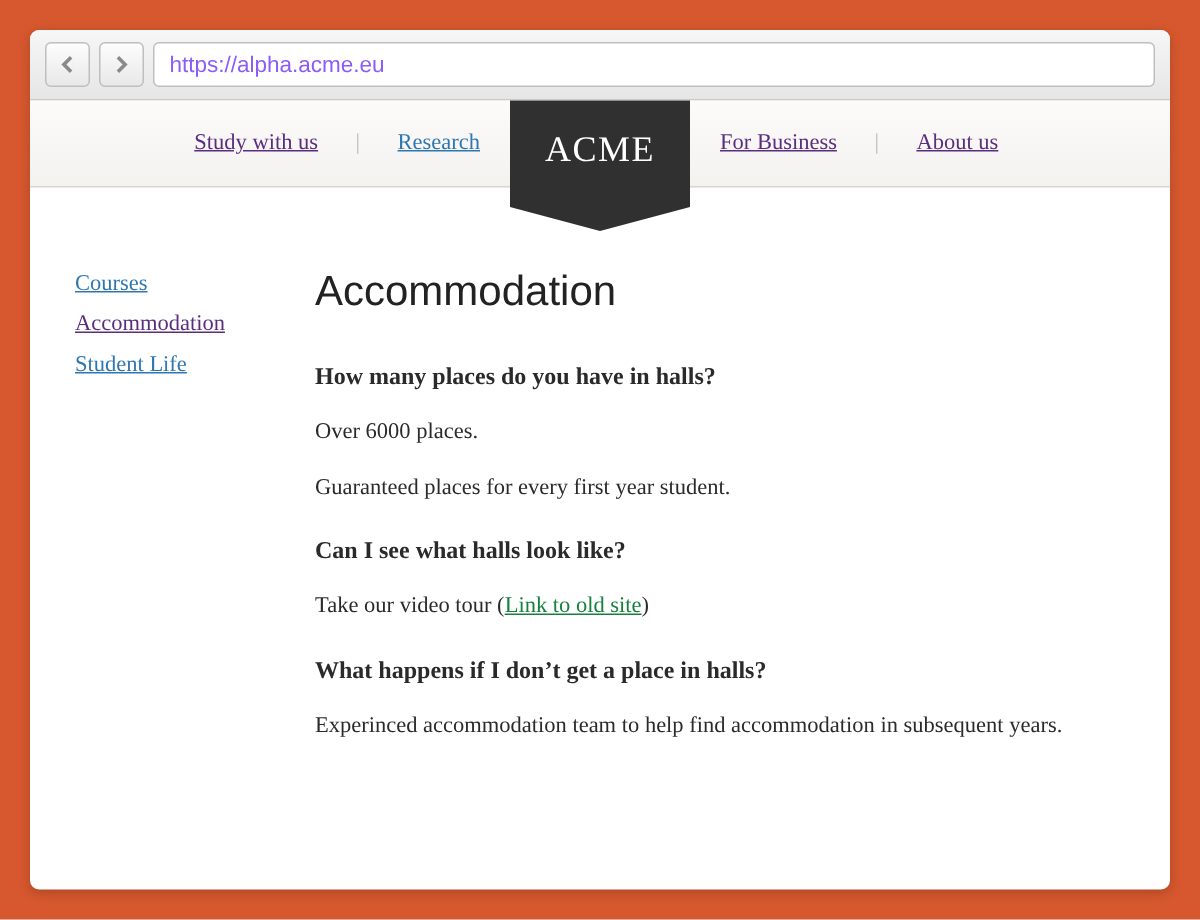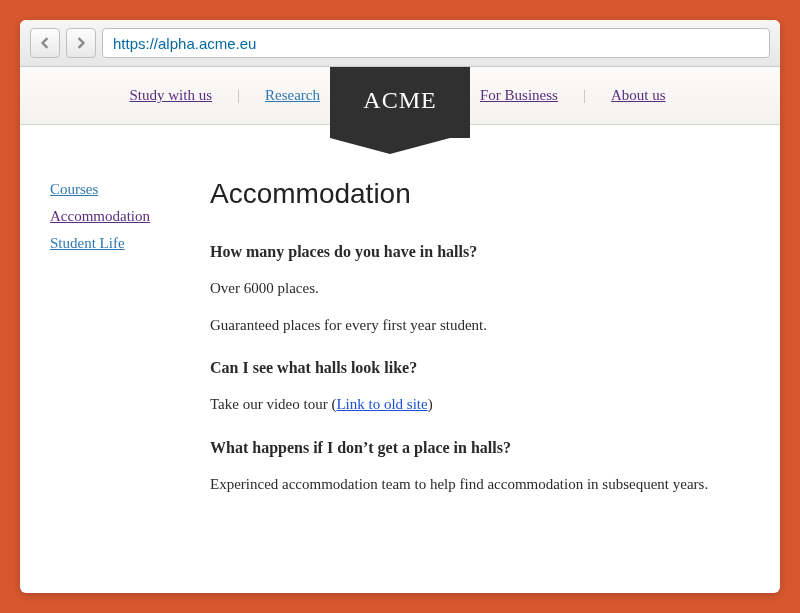--- a/index.html
+++ b/index.html
@@ -36,21 +36,21 @@
   .nav-btn svg { width: 12px; height: 12px; }
   .url-bar {
     flex: 1;
     height: 30px;
     background: #fff;
     border: 1px solid #bfbfbf;
     border-radius: 4px;
     padding: 0 10px;
     font-family: -apple-system, Helvetica, Arial, sans-serif;
     font-size: 15px;
-    color: #0369a1;
+    color: #8b5cf6;
     display: flex;
     align-items: center;
   }
   .topnav {
     position: relative;
     height: 58px;
     background: linear-gradient(#fcfbfa,#f4f2ef);
     border-bottom: 1px solid #d8d5d1;
     display: flex;
     align-items: center;
@@ -67,21 +67,21 @@
   .topnav a {
     color: #5a2d7f;
     text-decoration: underline;
   }
   .topnav a.active { color: #2f77b0; }
   .topnav .sep { color: #bbb; }
   .logo {
     position: absolute;
     left: 50%; transform: translateX(-50%);
     top: 0;
-    width: 140px;
+    width: 120px;
     background: #303030;
     color: #fff;
     text-align: center;
     font-family: Georgia, serif;
     font-size: 24px;
     letter-spacing: 1px;
     padding: 20px 0 24px 0;
   }
   .logo::after {
     content: "";
@@ -125,21 +125,21 @@
     font-size: 28px;
     margin-bottom: 28px;
     color: #222;
   }
   .main h3 {
     font-weight: 700;
     font-size: 16px;
     margin: 22px 0 14px 0;
   }
   .main p { margin: 16px 0 2px 0; }
-  .main a.inline { color: #1d4ed8; text-decoration: underline; }
+  .main a.inline { color: #15803d; text-decoration: underline; }
 </style>
 </head>
 <body>
 
 <div class="browser">
   <div class="chrome-bar">
     <div class="nav-btn">
       <svg viewBox="0 0 10 10">
           <path d="M7 1 L3 5 L7 9" fill="none" stroke="currentColor" stroke-width="2"></path>
         </svg>

